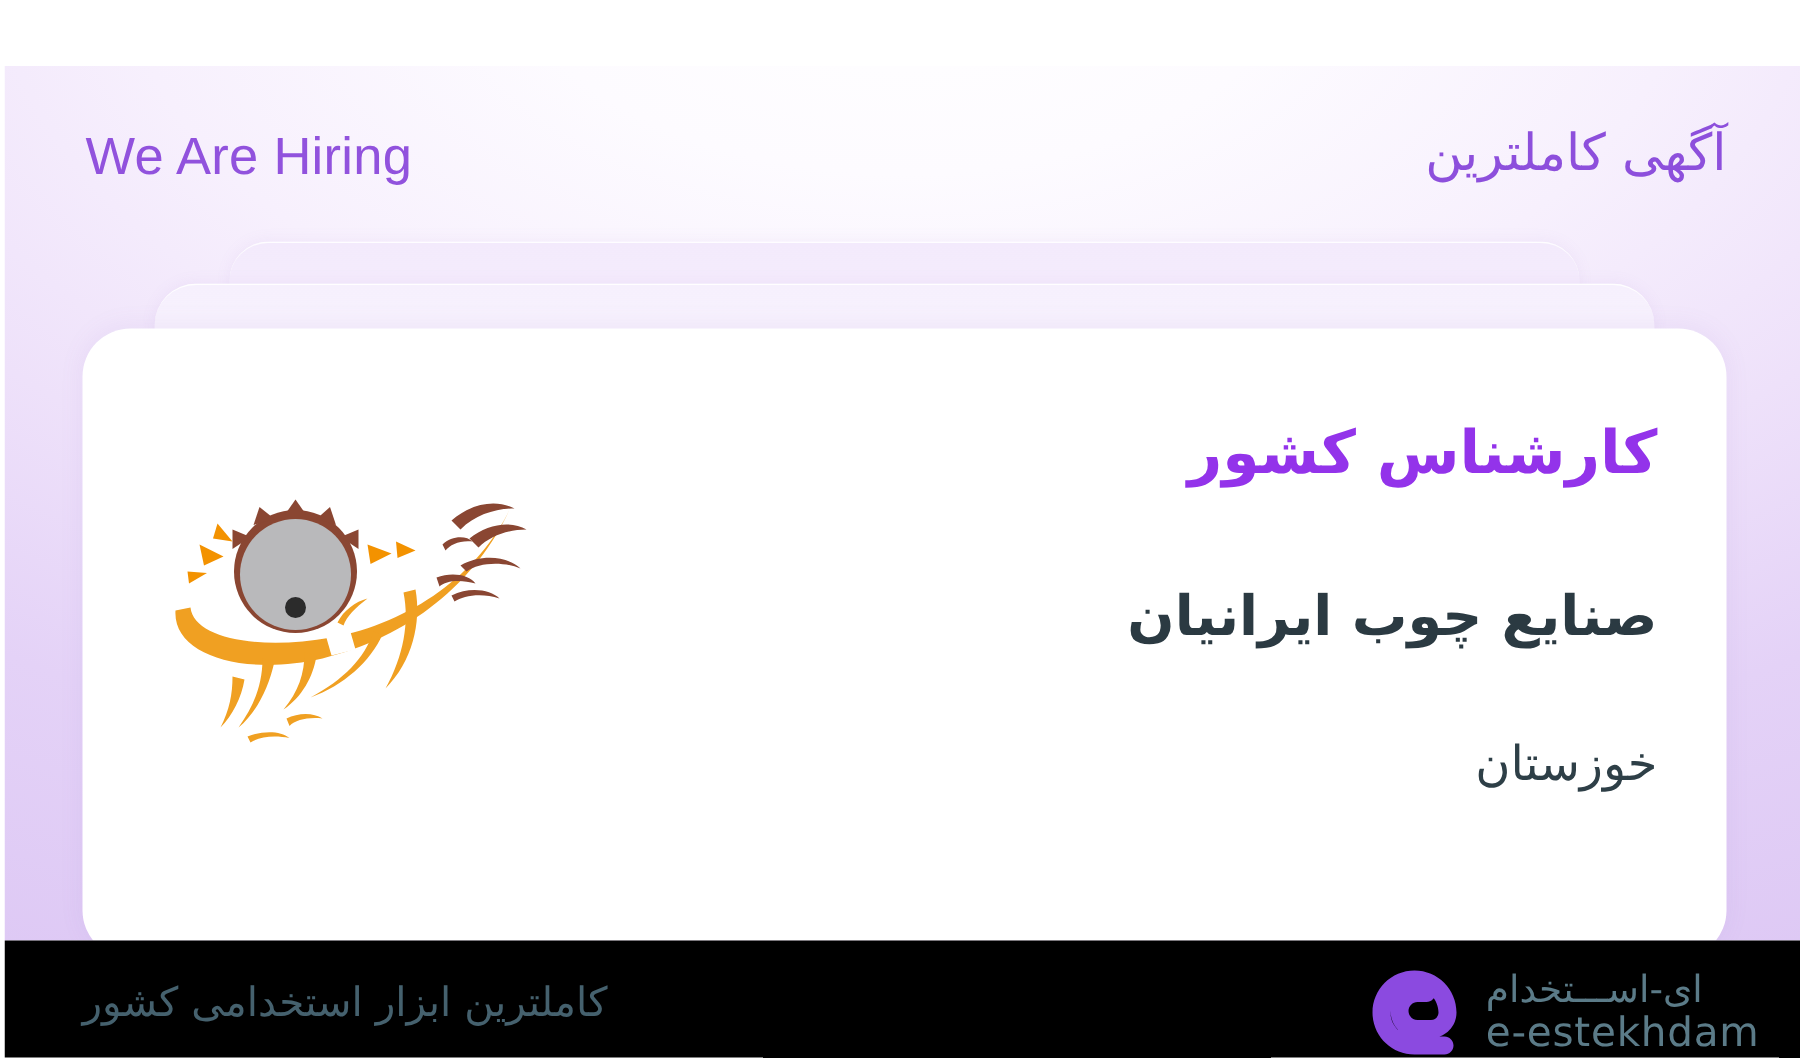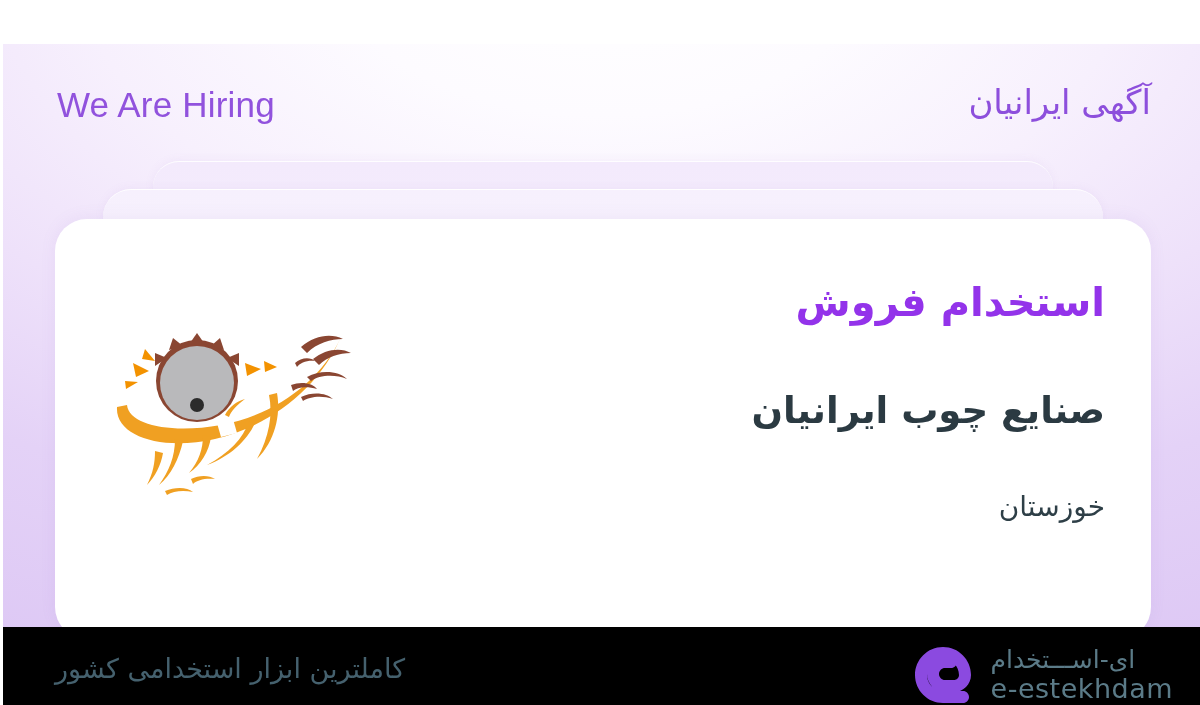--- a/index.html
+++ b/index.html
@@ -130,21 +130,21 @@
     font-weight: 700;
     color: #2b3a42;
     direction: rtl;
     white-space: nowrap;
   }
   .job-location {
     position: absolute;
     right: 46px;
     top: 271px;
     font-family: "DejaVu Sans", sans-serif;
-    font-size: 28px;
+    font-size: 32px;
     font-weight: 400;
     color: #2e3f47;
     direction: rtl;
     white-space: nowrap;
   }
 
   
   .logo-wrap {
     position: absolute;
     left: 50px;
@@ -218,25 +218,25 @@
 
 <div id="poster">
 
   <div class="stage">
 
     <div class="card-back"></div>
     <div class="card-mid"></div>
     <div class="card-front"></div>
 
     <div class="header-en">We Are Hiring</div>
-    <div class="header-fa">آگهی ایرانیان</div>
+    <div class="header-fa">آگهی کاملترین</div>
 
     <div class="card-inner">
 
-      <div class="job-title">استخدام فروش</div>
+      <div class="job-title">کارشناس کشور</div>
 
       <div class="company-name">صنایع چوب ایرانیان</div>
 
       <div class="job-location">خوزستان</div>
 
       <div class="logo-wrap">
         <svg viewBox="0 0 290 200" xmlns="http://www.w3.org/2000/svg" aria-hidden="true">
 
           <g>
             <circle cx="92" cy="62" r="41" fill="#8a4632"></circle>

